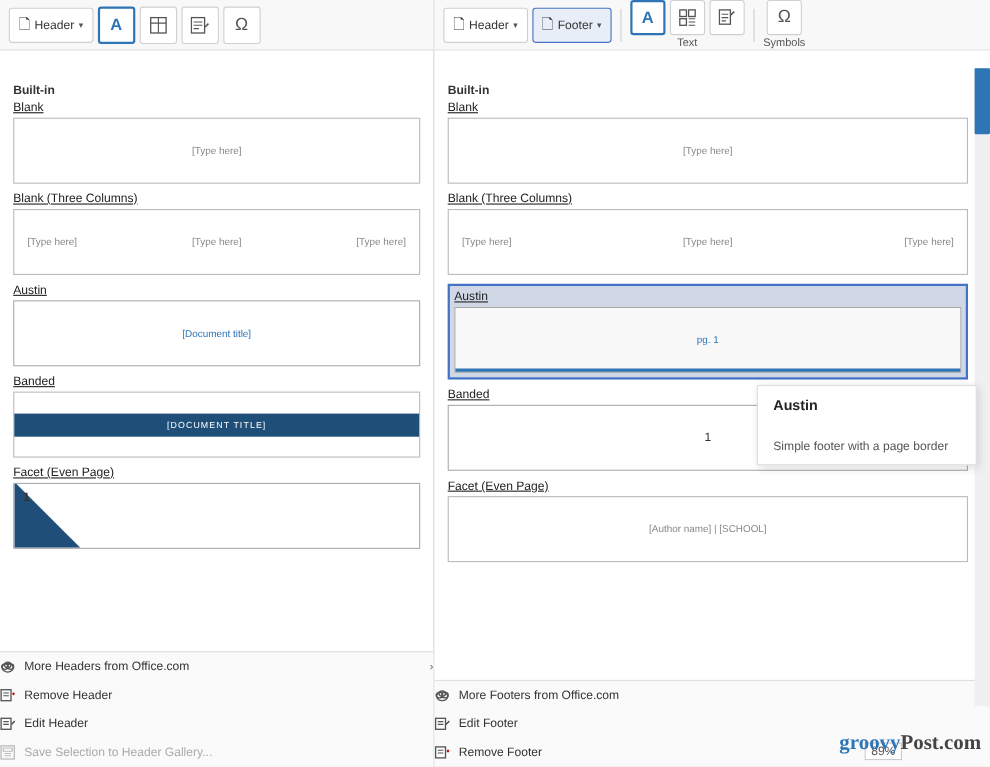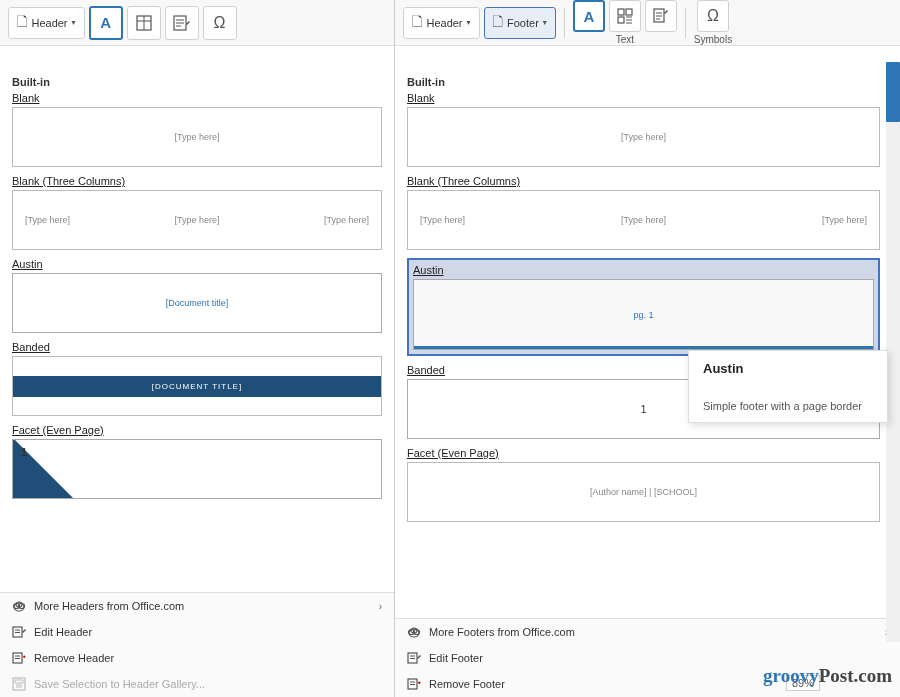--- a/index.html
+++ b/index.html
@@ -154,21 +154,21 @@
     }
 
     .footer-links {
       border-top: 1px solid #ddd;
       background: #fafafa;
     }
 
     .footer-link {
       display: flex;
       align-items: center;
-      padding: 6px 12px;
+      padding: 6px 0;
       font-size: 11px;
       color: #333;
       cursor: pointer;
       gap: 8px;
     }
     .footer-link.disabled { color: #aaa; cursor: default; }
 
     .footer-link-arrow {
       margin-left: auto;
       font-size: 10px;
@@ -287,21 +287,21 @@
       position: absolute;
       top: 0;
       width: 14px;
       height: 60px;
       background: #2e75b6;
       border-radius: 1px;
     }
 
     
     .austin-footer-preview {
-      height: 71px;
+      height: 60px;
       border: 1px solid #aaa;
       background: #f8f8f8;
       display: flex;
       align-items: center;
       justify-content: center;
       position: relative;
     }
     .austin-footer-num {
       font-size: 9px;
       color: #2e75b6;
@@ -411,32 +411,32 @@
         <ellipse cx="7" cy="5.5" rx="3" ry="2.5" fill="none" stroke="#555" stroke-width="1.2"></ellipse>
       </svg>
       <span>More Headers from Office.com</span>
       <span class="footer-link-arrow">›</span>
     </div>
     <div class="footer-link">
       <svg width="14" height="14" viewBox="0 0 14 14">
         <rect x="1" y="2" width="9" height="10" fill="none" stroke="#555" stroke-width="1.2"></rect>
         <line x1="3" y1="5" x2="8" y2="5" stroke="#555" stroke-width="1"></line>
         <line x1="3" y1="7.5" x2="8" y2="7.5" stroke="#555" stroke-width="1"></line>
-        <path d="M10 7 L13 4 L14 5 L11 8 Z" fill="#555"></path>
-      </svg>
-      <span>Edit Header</span>
+        <path d="M11.5 5 L13 6.5 M13 5 L11.5 6.5" stroke="#c00" stroke-width="1.5"></path>
+      </svg>
+      <span>Remove Header</span>
     </div>
     <div class="footer-link">
       <svg width="14" height="14" viewBox="0 0 14 14">
         <rect x="1" y="2" width="9" height="10" fill="none" stroke="#555" stroke-width="1.2"></rect>
         <line x1="3" y1="5" x2="8" y2="5" stroke="#555" stroke-width="1"></line>
         <line x1="3" y1="7.5" x2="8" y2="7.5" stroke="#555" stroke-width="1"></line>
-        <path d="M11.5 5 L13 6.5 M13 5 L11.5 6.5" stroke="#c00" stroke-width="1.5"></path>
-      </svg>
-      <span>Remove Header</span>
+        <path d="M10 7 L13 4 L14 5 L11 8 Z" fill="#555"></path>
+      </svg>
+      <span>Edit Header</span>
     </div>
     <div class="footer-link disabled">
       <svg width="14" height="14" viewBox="0 0 14 14">
         <rect x="1" y="1" width="12" height="12" fill="none" stroke="#bbb" stroke-width="1.2"></rect>
         <path d="M3 3 L11 3 L11 6 L3 6 Z" fill="none" stroke="#bbb" stroke-width="1"></path>
         <path d="M4 8 L10 8 M4 10 L10 10" stroke="#bbb" stroke-width="1"></path>
       </svg>
       <span style="color:#aaa;">Save Selection to Header Gallery...</span>
     </div>
   </div>

